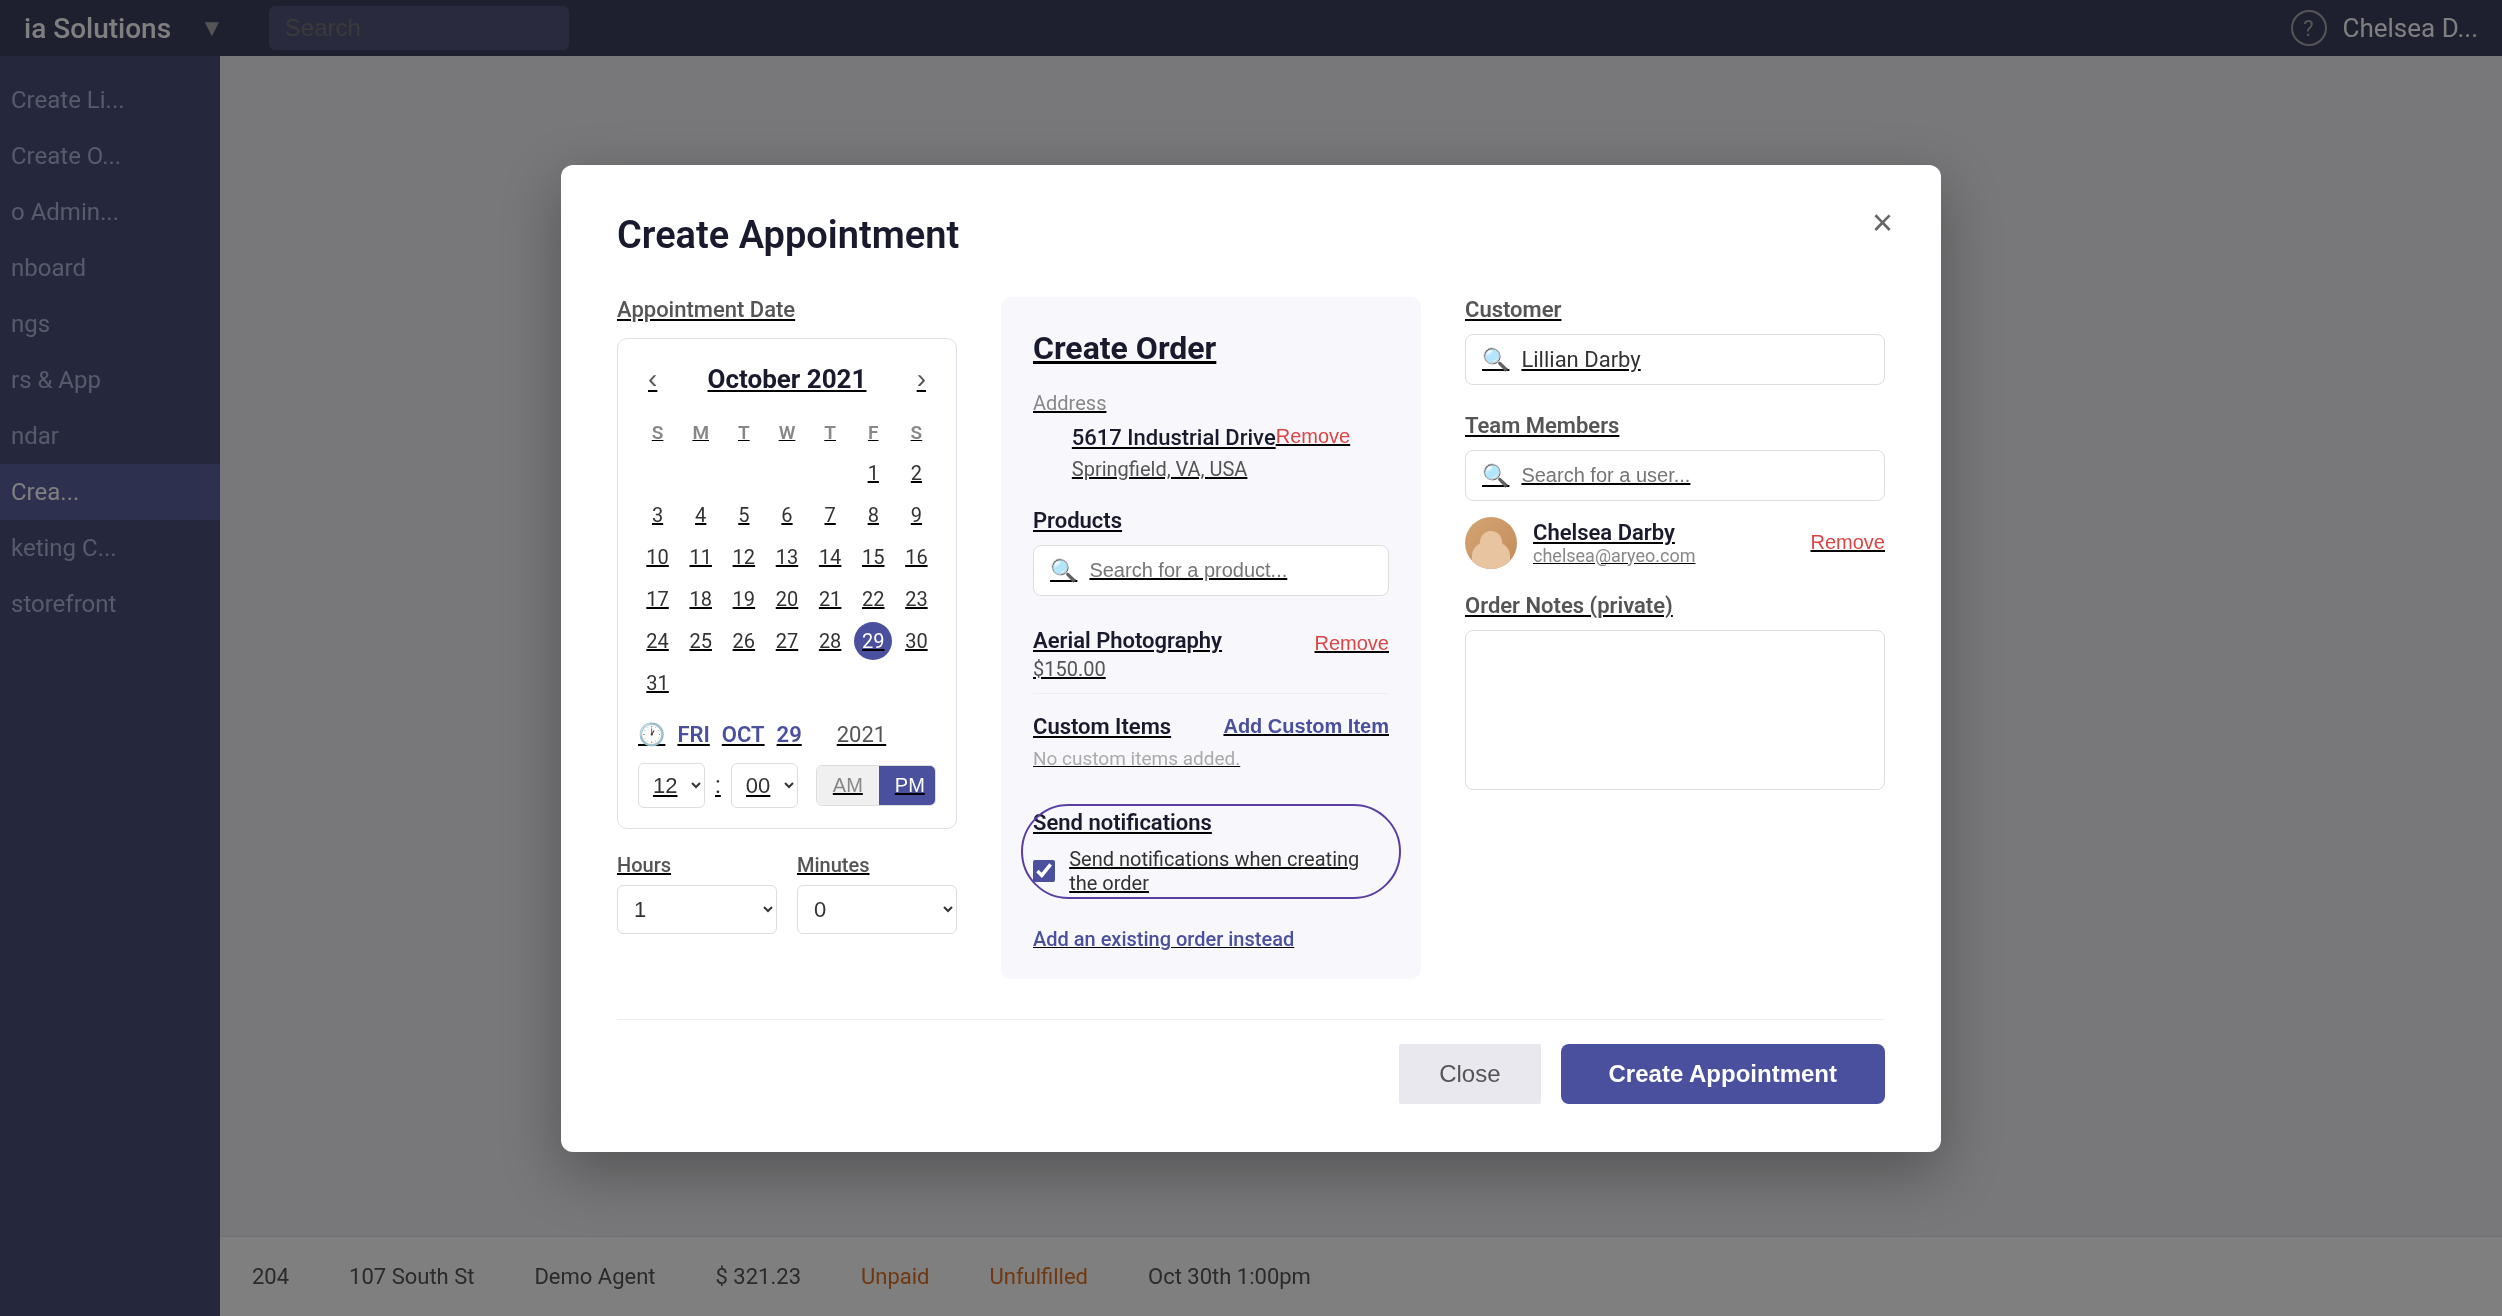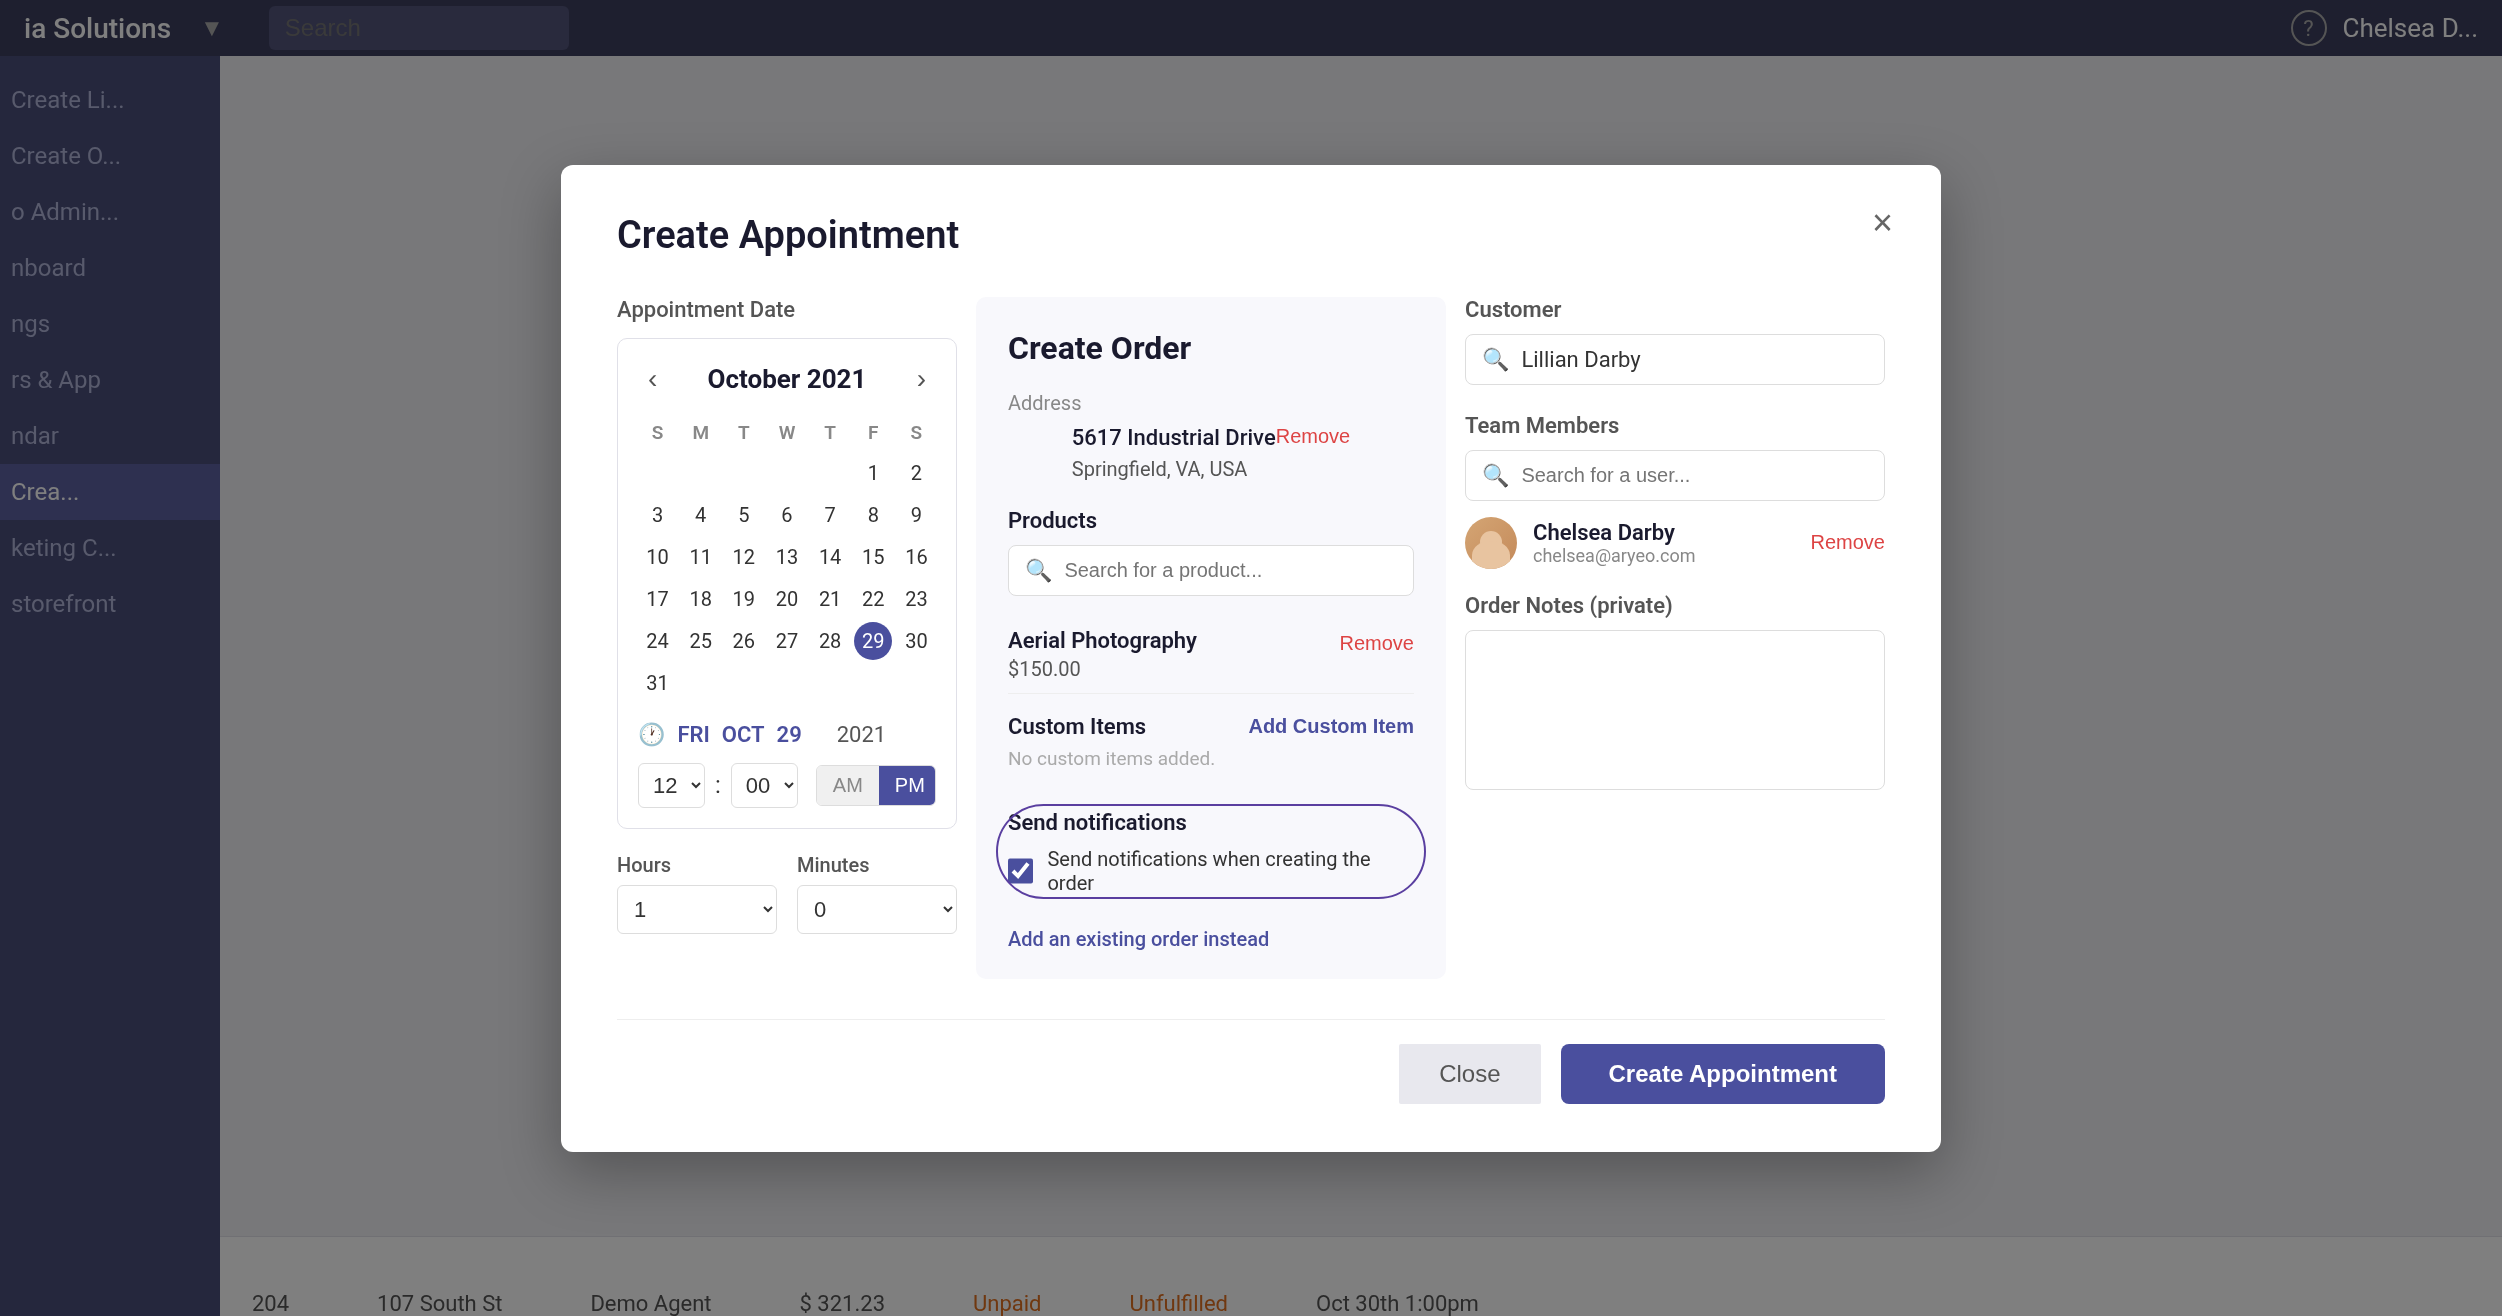--- a/index.html
+++ b/index.html
@@ -109,22 +109,23 @@
       font-size: 36px;
       color: #666;
       cursor: pointer;
       line-height: 1;
     }
 
     
     .modal-body {
       display: grid;
       grid-template-columns: 340px 1fr 420px;
-      gap: 19px;
+      gap: 44px;
       align-items: start;
+      text-decoration: underline;
     }
 
     
     .section-label {
       font-size: 22px;
       color: #555;
       margin-bottom: 16px;
       font-weight: 500;
     }
 
@@ -584,25 +585,25 @@
     }
 
     
     .bg-table {
       position: absolute;
       bottom: 0;
       left: 220px;
       right: 0;
       height: 80px;
       display: flex;
-      align-items: flex-end;
+      align-items: center;
       background: #fff;
       border-top: 1px solid #e0e0e8;
       padding: 0 32px;
-      gap: 88px;
+      gap: 60px;
       font-size: 22px;
       color: #555;
     }
   </style>
 </head>
 <body>
 
 <div class="app-bg">
 
   <div class="app-topbar">

